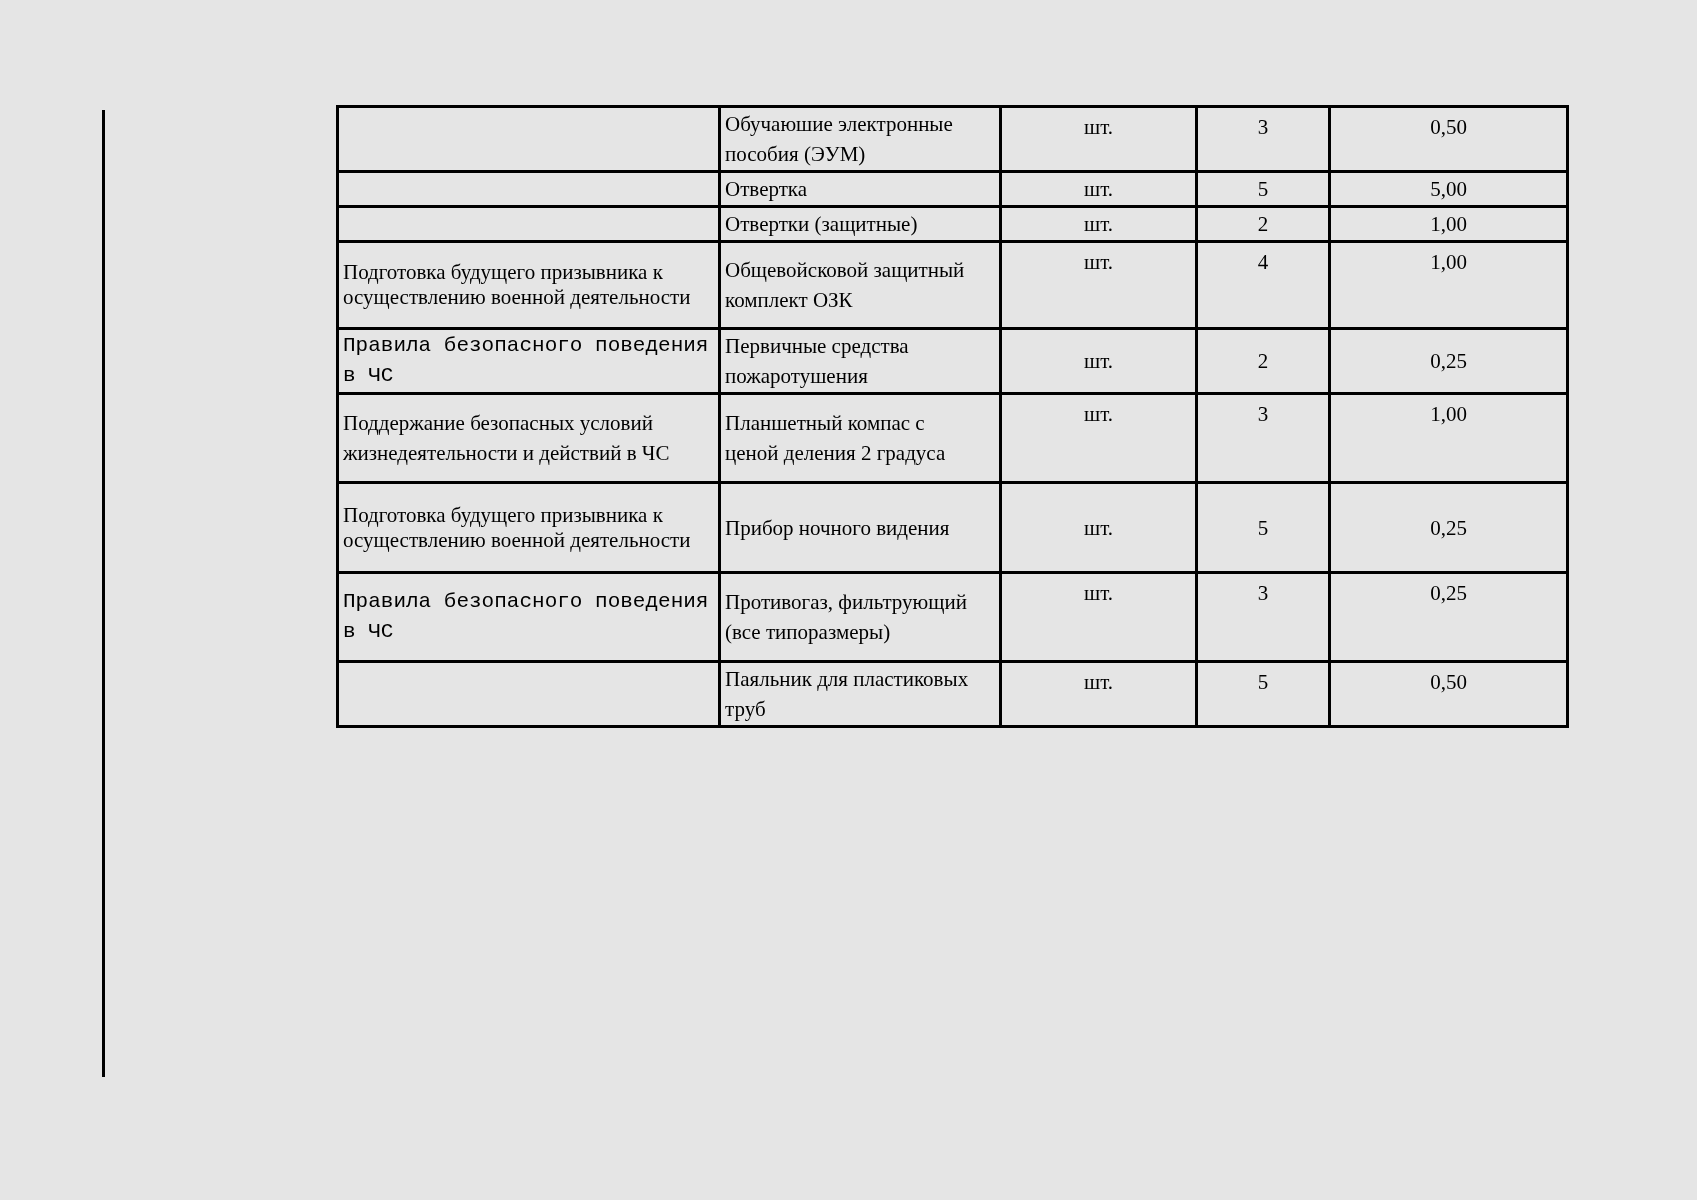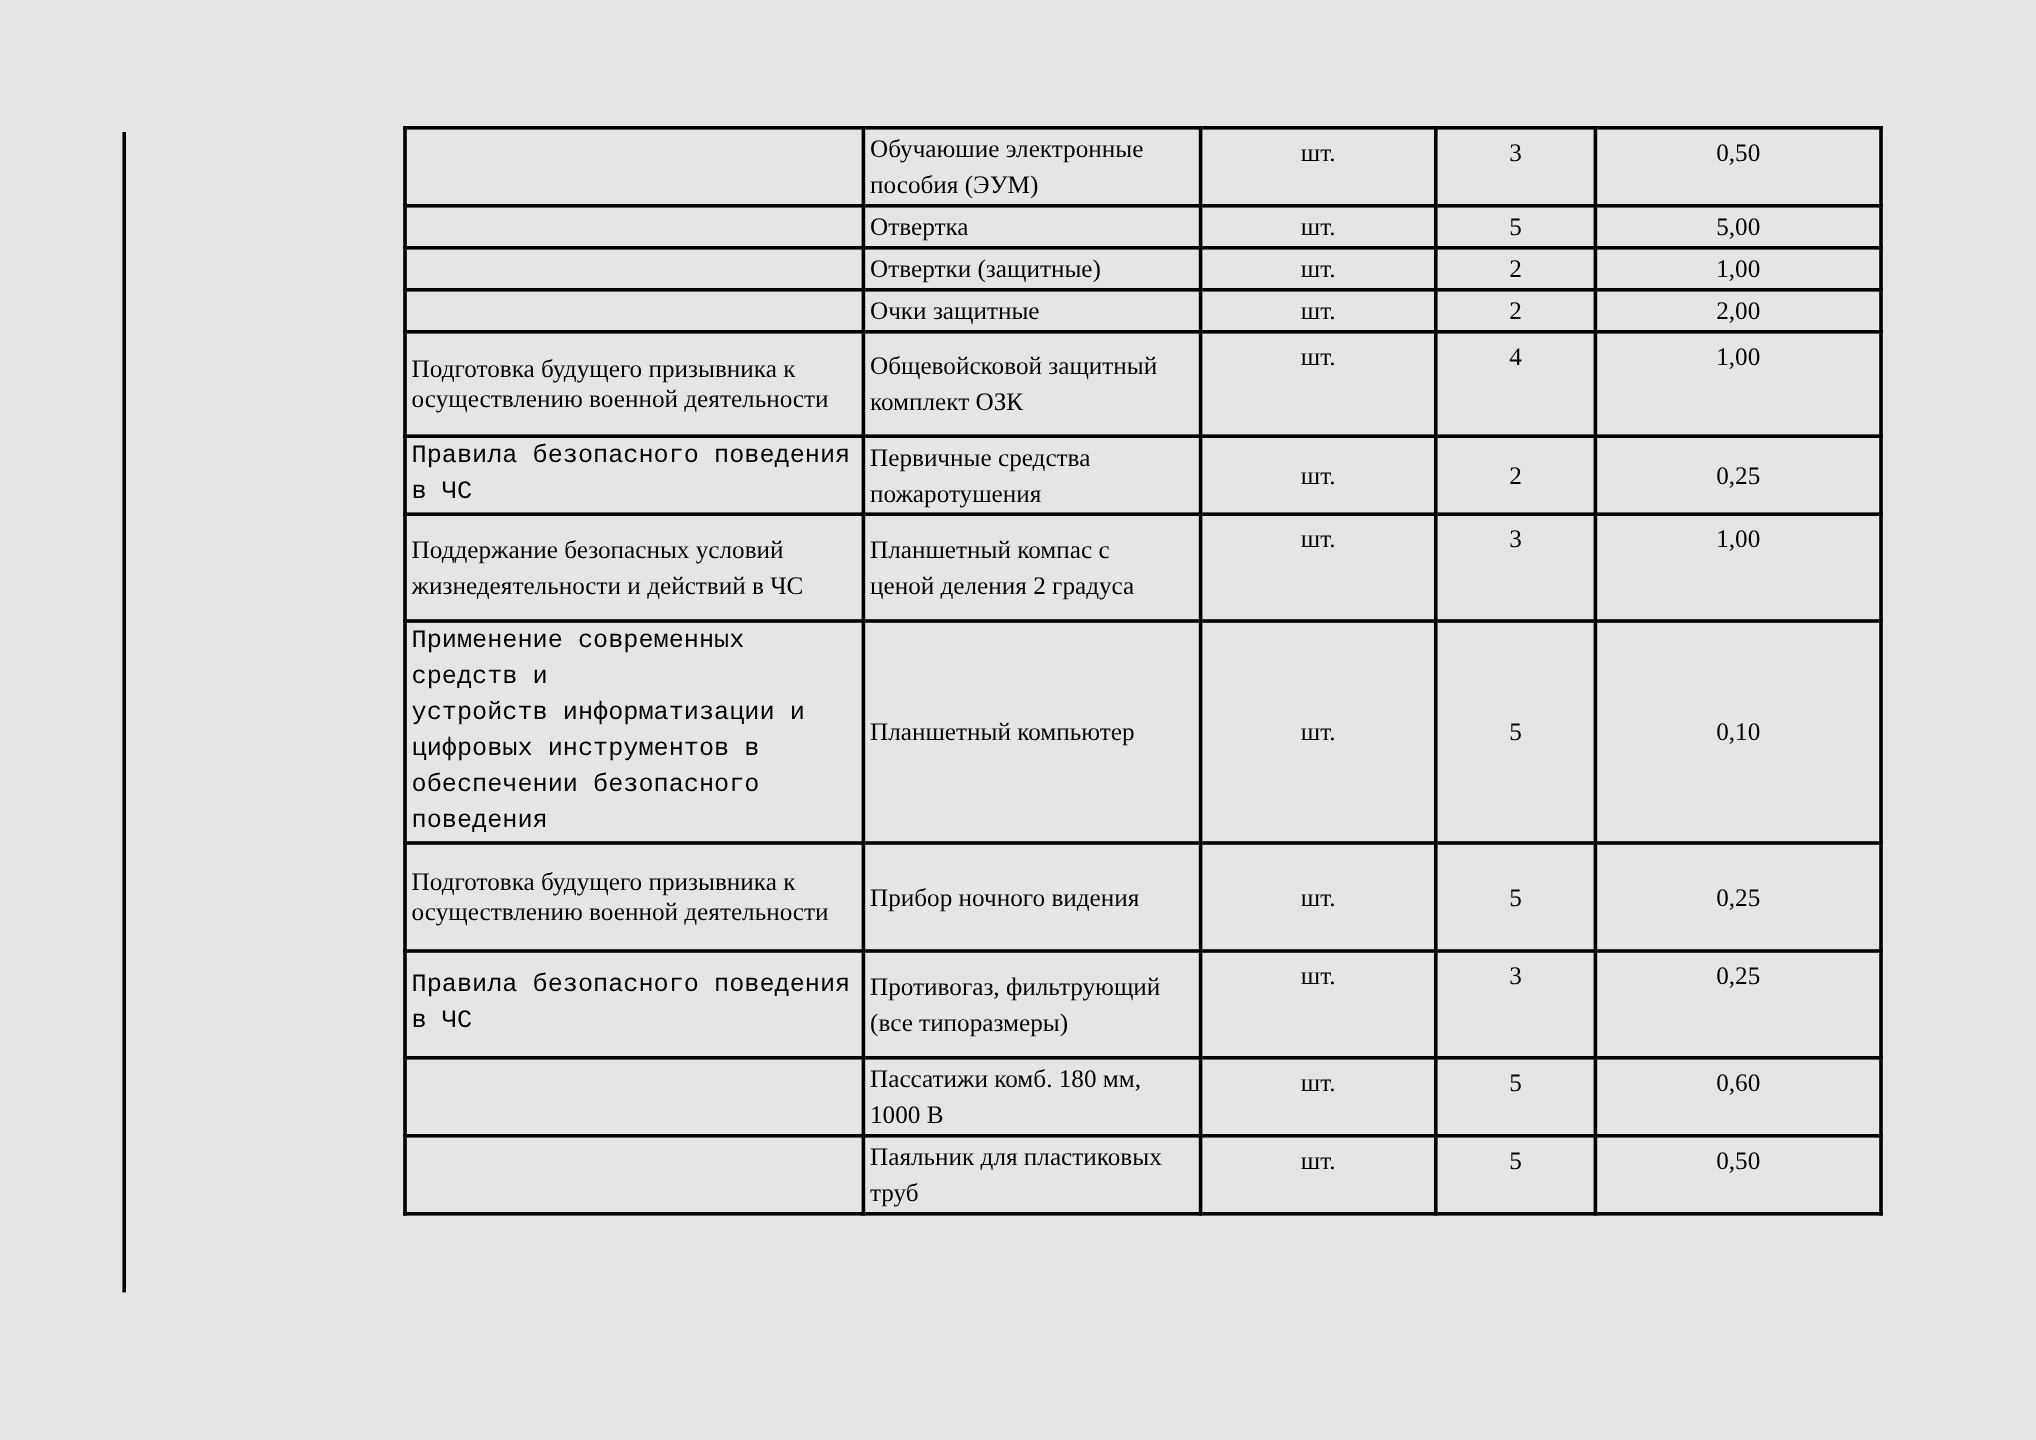--- a/index.html
+++ b/index.html
@@ -91,27 +91,20 @@
         <td class="c">5</td>
         <td class="c">5,00</td>
       </tr>
       <tr class="r3">
         <td class="cat"></td>
         <td class="item">Отвертки (защитные)</td>
         <td class="c">шт.</td>
         <td class="c">2</td>
         <td class="c">1,00</td>
       </tr>
-      <tr class="r4">
-        <td class="cat"></td>
-        <td class="item">Очки защитные</td>
-        <td class="c">шт.</td>
-        <td class="c">2</td>
-        <td class="c">2,00</td>
-      </tr>
       <tr class="r5 vtop">
         <td class="cat cat-bottom lh25">Подготовка будущего призывника к
 осуществлению военной деятельности</td>
         <td class="item">Общевойсковой защитный
 комплект ОЗК</td>
         <td class="c">шт.</td>
         <td class="c">4</td>
         <td class="c">1,00</td>
       </tr>
       <tr class="r6">
@@ -124,54 +117,36 @@
       </tr>
       <tr class="r8 vtop">
         <td class="cat">Поддержание безопасных условий
 жизнедеятельности и действий в ЧС</td>
         <td class="item">Планшетный компас с
 ценой деления 2 градуса</td>
         <td class="c">шт.</td>
         <td class="c">3</td>
         <td class="c">1,00</td>
       </tr>
-      <tr class="r9">
-        <td class="cat cat-top">Применение современных средств и
-устройств информатизации и
-цифровых инструментов в
-обеспечении безопасного поведения</td>
-        <td class="item">Планшетный компьютер</td>
-        <td class="c">шт.</td>
-        <td class="c">5</td>
-        <td class="c">0,10</td>
-      </tr>
       <tr class="r10">
         <td class="cat cat-bottom lh25">Подготовка будущего призывника к
 осуществлению военной деятельности</td>
         <td class="item">Прибор ночного видения</td>
         <td class="c">шт.</td>
         <td class="c">5</td>
         <td class="c">0,25</td>
       </tr>
       <tr class="r11 vtop">
         <td class="cat cat-top ind">Правила безопасного поведения в ЧС</td>
         <td class="item">Противогаз, фильтрующий
 (все типоразмеры)</td>
         <td class="c">шт.</td>
         <td class="c">3</td>
         <td class="c">0,25</td>
       </tr>
-      <tr class="r12 vtop">
-        <td class="cat"></td>
-        <td class="item">Пассатижи комб. 180 мм,
-1000 В</td>
-        <td class="c">шт.</td>
-        <td class="c">5</td>
-        <td class="c">0,60</td>
-      </tr>
       <tr class="r13 vtop">
         <td class="cat"></td>
         <td class="item">Паяльник для пластиковых
 труб</td>
         <td class="c">шт.</td>
         <td class="c">5</td>
         <td class="c">0,50</td>
       </tr>
     </tbody>
   </table>

